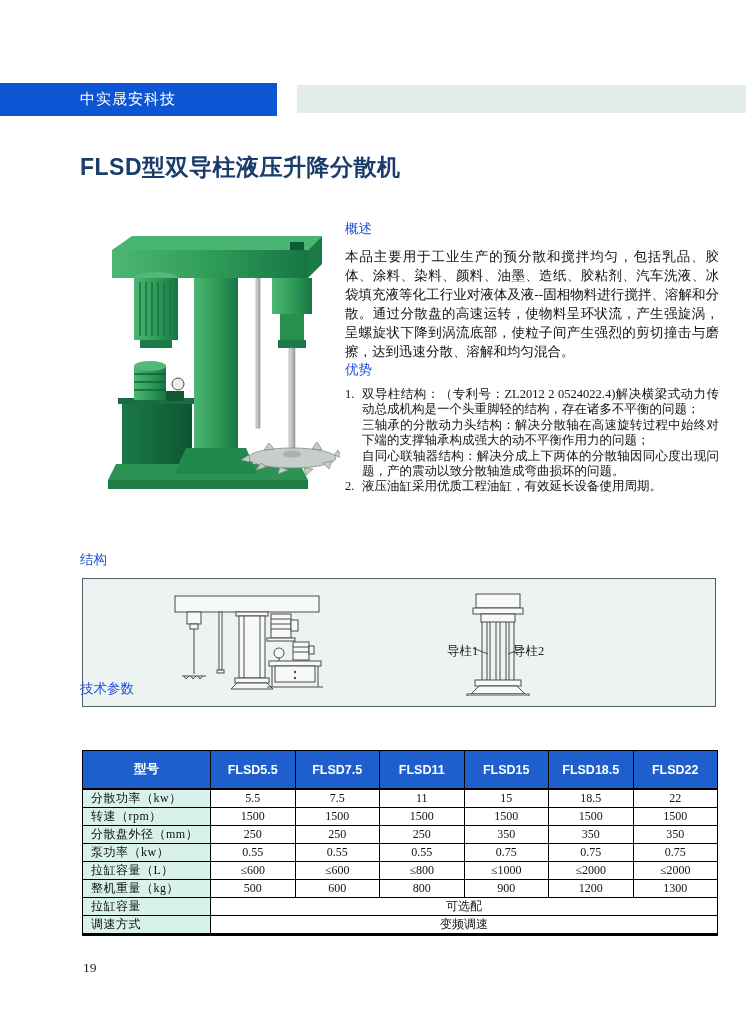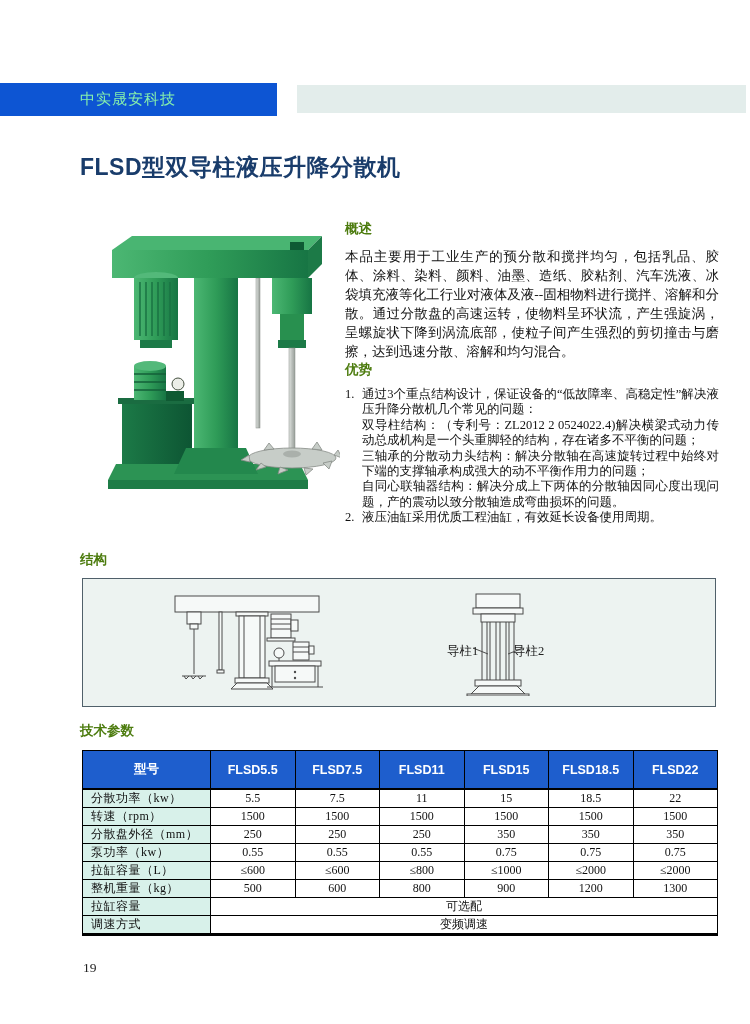--- a/index.html
+++ b/index.html
@@ -3,54 +3,54 @@
 <meta charset="utf-8">
 <style>
   html,body{margin:0;padding:0;background:#fff;}
   .page{position:relative;width:750px;height:1024px;background:#fff;overflow:hidden;
         font-family:"Liberation Serif",serif;color:#111;}
 
   
   .brand-bar{position:absolute;left:0;top:83px;width:277px;height:33px;
     background:var(--header_blue,#0d55d3);display:flex;align-items:center;
     box-sizing:border-box;padding-left:80px;}
-  .brand-bar span{color:#86efac;font-family:"Liberation Sans",sans-serif;font-size:15px;letter-spacing:1px;}
+  .brand-bar span{color:#ffffff;font-family:"Liberation Sans",sans-serif;font-size:15px;letter-spacing:1px;}
   .accent-bar{position:absolute;left:297px;top:85px;width:449px;height:28px;
     background:var(--accent_bar,#e3edeb);}
 
   .page-title{position:absolute;left:80px;top:152px;margin:0;
     font-family:"Liberation Sans",sans-serif;font-weight:bold;font-size:23px;
     color:var(--title_navy,#193c6b);letter-spacing:0.5px;}
 
   
   .photo{position:absolute;left:60px;top:212px;width:280px;height:280px;}
 
   
   .right-col{position:absolute;left:345px;top:220px;width:374px;}
-  .sec-h{font-family:"Liberation Sans",sans-serif;font-weight:bold;font-size:13.5px;
-    color:#4d7c0f;margin:0;}
+  .sec-h{font-family:"Liberation Sans",sans-serif;font-weight:normal;font-size:13.5px;
+    color:#1d4ed8;margin:0;}
   .overview-p{font-size:13.5px;line-height:19px;text-align:justify;margin:9px 0 0 0;}
   .adv{margin-top:8px;font-size:12.5px;line-height:15.4px;}
   .adv-h{}
   .adv-item{display:flex;}
   .adv-num{flex:none;width:17px;}
   .adv-body{flex:1;text-align:justify;}
 
   
   .structure-h{position:absolute;left:80px;top:551px;}
   .structure-box{position:absolute;left:82px;top:578px;width:634px;height:129px;
     background:var(--box_bg,#edf3f1);border:1.5px solid #50606a;box-sizing:border-box;padding-left:40px;}
   .draw-left{position:absolute;left:68px;top:11px;}
   .draw-right{position:absolute;left:340px;top:11px;}
   .col-label{position:absolute;font-size:12.5px;color:#222;white-space:nowrap;}
   .col-label.l1{left:364px;top:64px;}
   .col-label.l2{left:430px;top:64px;}
 
   
-  .specs-h{position:absolute;left:80px;top:722px;}
+  .specs-h{position:absolute;left:80px;top:680px;}
   .spec-table{position:absolute;left:82px;top:750px;width:636px;border-collapse:collapse;
     table-layout:fixed;border-bottom:3px solid #000;}
   .spec-table th,.spec-table td{border:1px solid #000;padding:0;}
   .spec-table thead th{background:var(--table_header_blue,#1e5ecd);color:#fff;
     font-family:"Liberation Sans",sans-serif;font-weight:bold;font-size:12.5px;
     height:37px;border-bottom:2px solid #000;}
   .spec-table td{height:16px;font-size:12px;}
   .spec-table td.lbl{background:var(--row_mint,#d8f1ea);text-align:left;
     padding-left:8px;letter-spacing:0.5px;}
   .spec-table td.val{text-align:center;background:#fff;}
@@ -148,21 +148,20 @@
 
   <div class="right-col">
     <h3 class="sec-h">概述</h3>
     <p class="overview-p">本品主要用于工业生产的预分散和搅拌均匀，包括乳品、胶体、涂料、染料、颜料、油墨、造纸、胶粘剂、汽车洗液、冰袋填充液等化工行业对液体及液--固相物料进行搅拌、溶解和分散。通过分散盘的高速运转，使物料呈环状流，产生强旋涡，呈螺旋状下降到涡流底部，使粒子间产生强烈的剪切撞击与磨擦，达到迅速分散、溶解和均匀混合。</p>
 
     <h3 class="sec-h adv-h">优势</h3>
     <div class="adv">
       <div class="adv-item">
         <span class="adv-num">1.</span>
         <div class="adv-body">
-          <div>通过3个重点结构设计，保证设备的“低故障率、高稳定性”解决液压升降分散机几个常见的问题：</div>
           <div>双导柱结构：（专利号：ZL2012 2 0524022.4)解决横梁式动力传动总成机构是一个头重脚轻的结构，存在诸多不平衡的问题；</div>
           <div>三轴承的分散动力头结构：解决分散轴在高速旋转过程中始终对下端的支撑轴承构成强大的动不平衡作用力的问题；</div>
           <div>自同心联轴器结构：解决分成上下两体的分散轴因同心度出现问题，产的震动以致分散轴造成弯曲损坏的问题。</div>
         </div>
       </div>
       <div class="adv-item">
         <span class="adv-num">2.</span>
         <div class="adv-body">
           <div>液压油缸采用优质工程油缸，有效延长设备使用周期。</div>
         </div>

